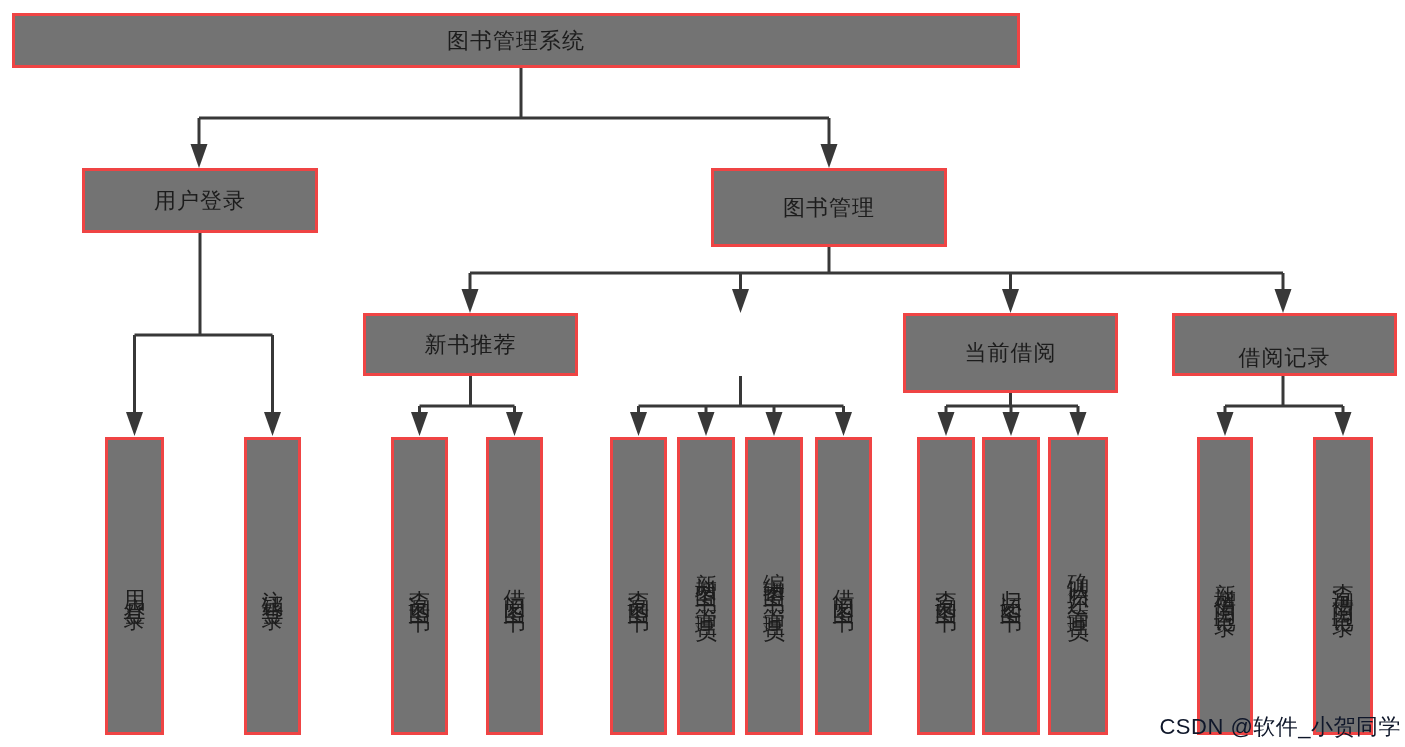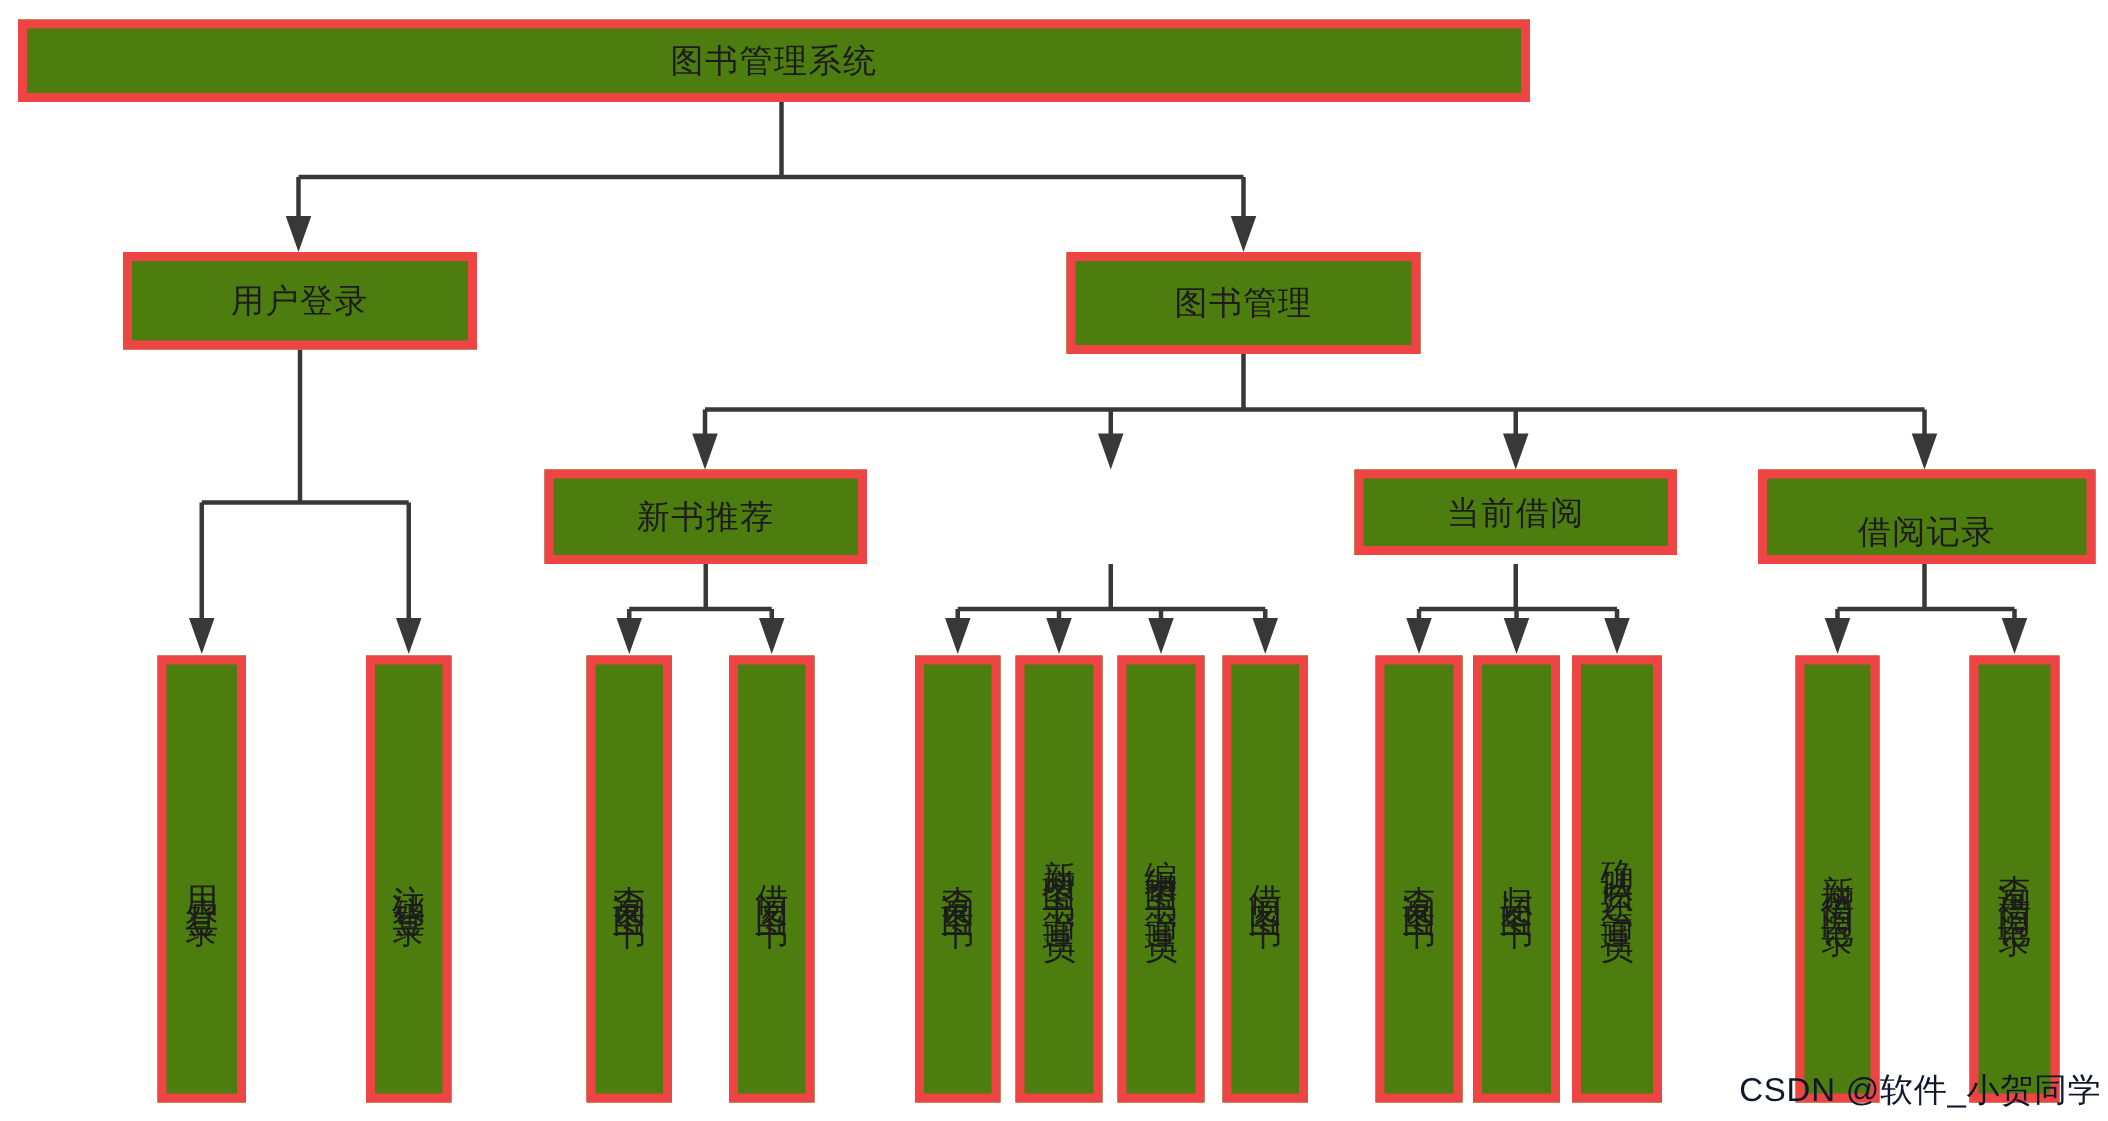--- a/index.html
+++ b/index.html
@@ -18,22 +18,22 @@
   .conn-layer {
     position: absolute;
     left: 0; top: 0;
     width: 1405px;
     height: 747px;
     z-index: 1;
   }
   .node {
     position: absolute;
     box-sizing: border-box;
-    border: 6px solid #ef4444;
-    background: #4d7c0f;
+    border: 3px solid #ef4444;
+    background: #737373;
     color: #1c1c1c;
     display: flex;
     align-items: center;
     justify-content: center;
     z-index: 2;
   }
   .node.h {
     font-size: 22px;
     letter-spacing: 1px;
     white-space: nowrap;
@@ -42,24 +42,24 @@
     font-size: 22px;
     writing-mode: vertical-rl;
     text-orientation: mixed;
     letter-spacing: 7px;
     line-height: 1;
     white-space: nowrap;
   }
   
   .b-root        { left: 12px;   top: 13px;  width: 1008px; height: 55px; }
   .b-user-login  { left: 82px;   top: 168px; width: 236px;  height: 65px; }
-  .b-book-mgmt   { left: 711px;  top: 168px; width: 236px;  height: 68px; }
+  .b-book-mgmt   { left: 711px;  top: 168px; width: 236px;  height: 79px; }
   .b-new-rec     { left: 363px;  top: 313px; width: 215px;  height: 63px; text-align: center; }
   .b-book-borrow { left: 633px;  top: 313px; width: 215px;  height: 63px; }
-  .b-cur-borrow  { left: 903px;  top: 313px; width: 215px;  height: 57px; }
+  .b-cur-borrow  { left: 903px;  top: 313px; width: 215px;  height: 80px; }
   .b-records     { left: 1172px; top: 313px; width: 225px;  height: 63px; align-items: flex-end; }
   .leaf { top: 437px; height: 298px; }
   .l-user-login    { left: 105px;  width: 59px; }
   .l-logout        { left: 244px;  width: 57px; }
   .l-rec-query     { left: 391px;  width: 57px; }
   .l-rec-borrow    { left: 486px;  width: 57px; }
   .l-bb-query      { left: 610px;  width: 57px; }
   .l-bb-add        { left: 677px;  width: 58px; }
   .l-bb-edit       { left: 745px;  width: 58px; }
   .l-bb-borrow     { left: 815px;  width: 57px; }

